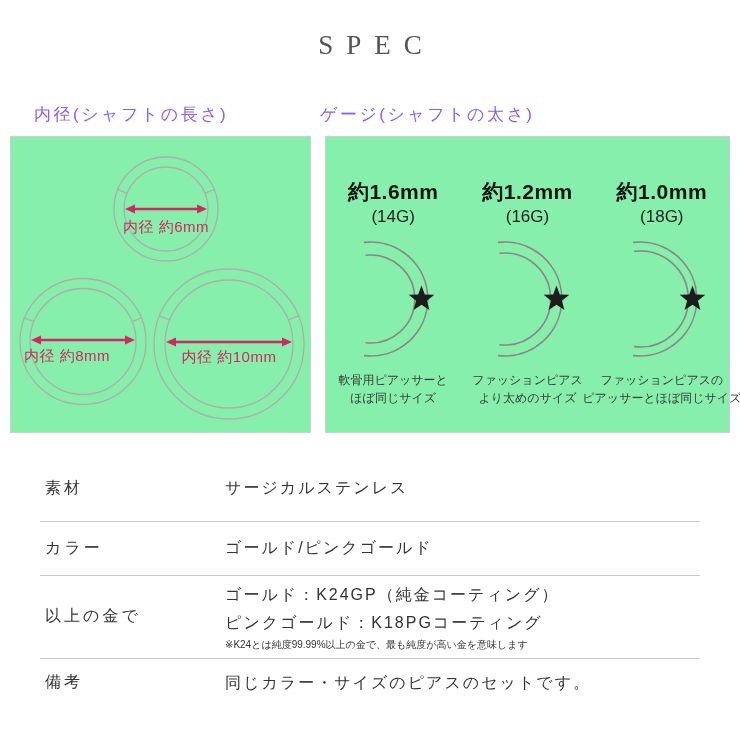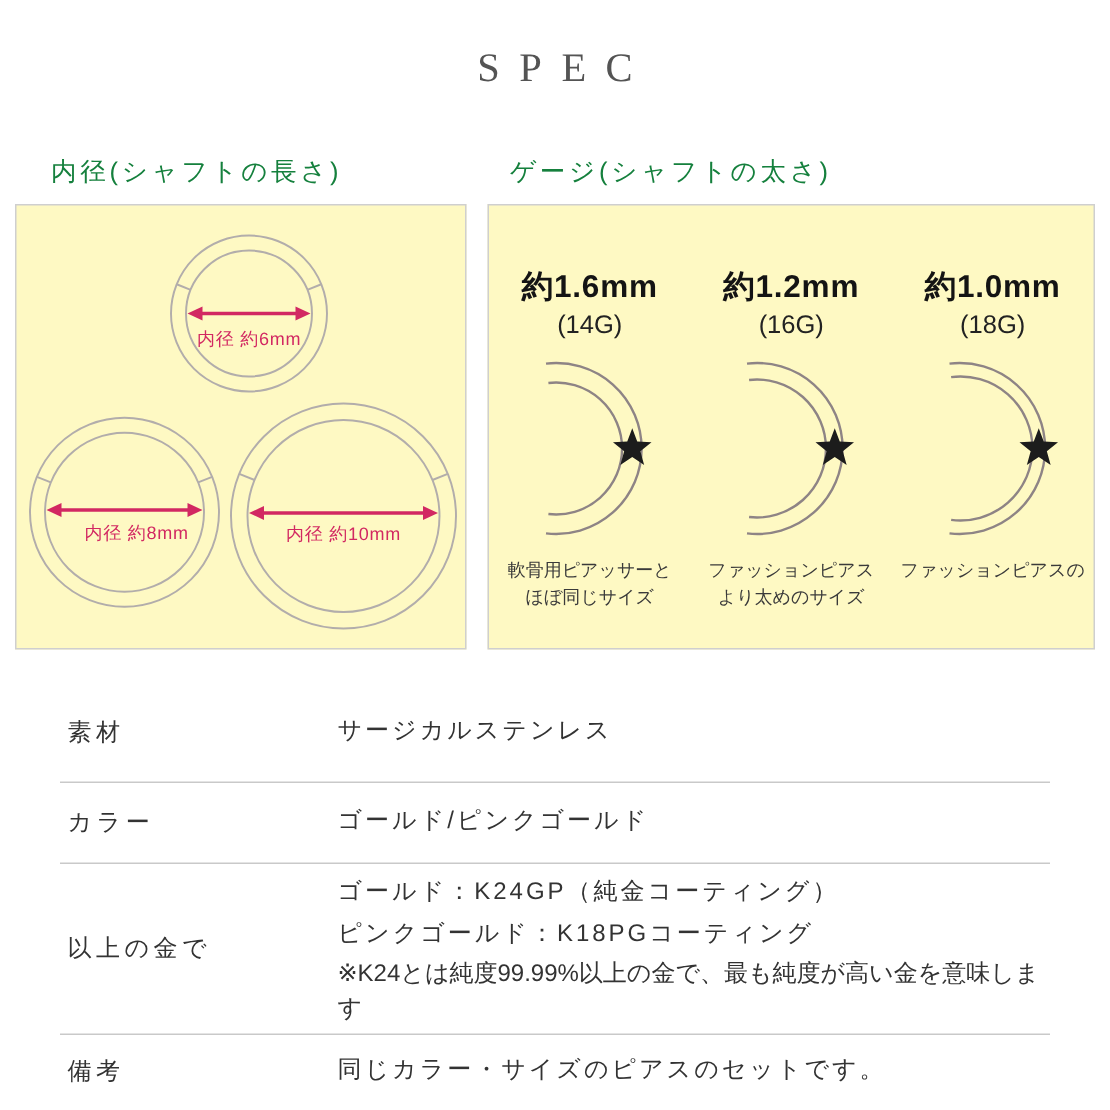--- a/index.html
+++ b/index.html
@@ -4,52 +4,52 @@
 <style>
   * { margin:0; padding:0; box-sizing:border-box; }
   html,body { width:740px; height:740px; background:#ffffff; overflow:hidden;
     font-family:"Liberation Sans","DejaVu Sans",sans-serif; color:#333; }
   .stage { position:relative; width:740px; height:612px; background:#fff; }
 
   .page-title { position:absolute; top:30px; left:0; width:740px; text-align:center;
     font-family:"Liberation Serif","DejaVu Serif",serif; font-size:27px; font-weight:400;
     letter-spacing:13px; padding-left:13px; color:#545454; }
 
-  .sec-heading { position:absolute; font-size:17px; letter-spacing:2.5px; color:#15803d; }
+  .sec-heading { position:absolute; font-size:17px; letter-spacing:2.5px; color:#8b5cf6; }
   .sec-heading.left  { left:34px;  top:103px; }
-  .sec-heading.right { left:340px; top:103px; }
+  .sec-heading.right { left:320px; top:103px; }
 
-  .panel { position:absolute; top:136px; height:297px; border:1px solid #cfcfcf; background:#fef9c3; }
+  .panel { position:absolute; top:136px; height:297px; border:1px solid #cfcfcf; background:#86efac; }
   .panel-left  { left:10px;  width:301px; }
   .panel-right { left:325px; width:405px; display:flex; }
 
   .ring-label { position:absolute; transform:translateX(-50%); white-space:nowrap;
-    color:#d22862; font-size:12px; font-weight:500; letter-spacing:0.5px; }
+    color:#d22862; font-size:15px; font-weight:500; letter-spacing:0.5px; }
   .ring-label.l1 { left:155px; top:81px; }
-  .ring-label.l2 { left:80px;  top:210px; }
+  .ring-label.l2 { left:56px;  top:210px; }
   .ring-label.l3 { left:218px; top:211px; }
 
   .gauge-col { flex:1 1 0; display:flex; flex-direction:column; align-items:center;
     padding-top:42px; min-width:0; }
   .g-size { font-size:21px; font-weight:700; letter-spacing:0.5px; color:#141414; line-height:1.2; }
   .g-num  { font-size:17px; font-weight:500; color:#222; margin-top:3px; }
   .g-arc  { margin-top:6px; }
   .g-desc { margin-top:4px; font-size:12px; line-height:1.5; color:#3a3a3a;
     text-align:center; white-space:nowrap; }
 
   .spec-table { position:absolute; left:40px; top:455px; width:660px; }
   .spec-row { display:flex; align-items:center; border-bottom:1px solid #c9c9c9; }
   .spec-row.r1 { padding:12px 0 13px; }
   .spec-row.r2 { padding:19px 0; }
   .spec-row.r3 { padding:5px 0; }
   .spec-row.r4 { padding:10px 0 17px; border-bottom:none; }
   .spec-label { width:185px; padding-left:5px; font-size:16px; letter-spacing:3px;
     color:#333; flex-shrink:0; }
   .spec-value { flex:1; font-size:16px; letter-spacing:2px; line-height:1.75; color:#333; }
-  .spec-note  { font-size:16px; letter-spacing:0; line-height:1.45; color:#333; margin-top:1px; }
+  .spec-note  { font-size:10px; letter-spacing:0; line-height:1.45; color:#333; margin-top:1px; }
 
   svg { display:block; }
 </style>
 </head>
 <body>
 
 <div class="stage">
 
   <div class="page-title">SPEC</div>
 
@@ -131,20 +131,21 @@
       <div class="g-num">(18G)</div>
       <svg class="g-arc" width="92" height="134" viewBox="0 0 92 134">
         <g stroke="#8e8485" stroke-width="1.6" fill="none">
           <path d="M17 9.4 A57 57 0 1 1 17 122.6"></path>
           <path d="M18.1 18.4 A48 48 0 1 1 18.1 113.6"></path>
         </g>
         <path fill="#1c1c1c" transform="translate(76.5,66)" d="M0,-13.5 L3.33,-4.59 L12.84,-4.17 L5.39,1.75 L7.94,10.92 L0,5.67 L-7.94,10.92 L-5.39,1.75 L-12.84,-4.17 L-3.33,-4.59 Z"></path>
       </svg>
       <div class="g-desc">
         <div>ファッションピアスの</div>
+        <div>ピアッサーとほぼ同じサイズ</div>
       </div>
     </div>
 
   </div>
 
   <div class="spec-table">
 
     <div class="spec-row r2">
       <div class="spec-label">素材</div>
       <div class="spec-value">サージカルステンレス</div>

